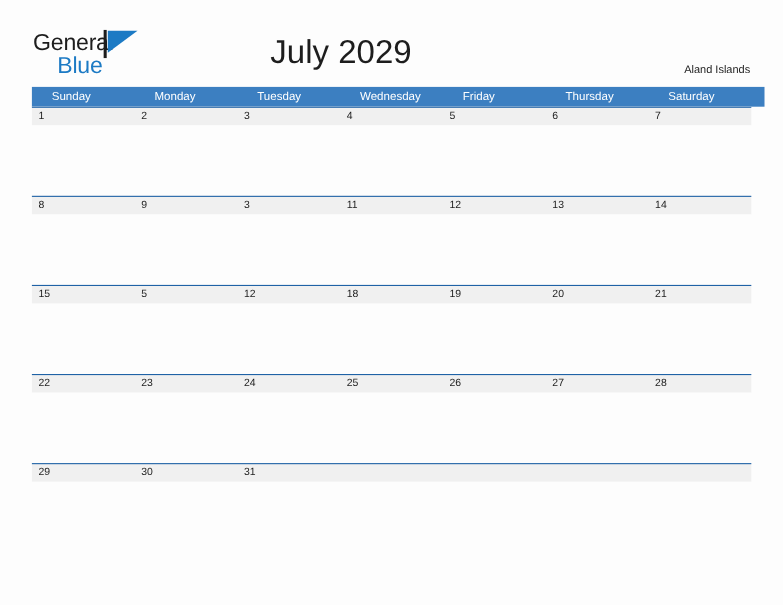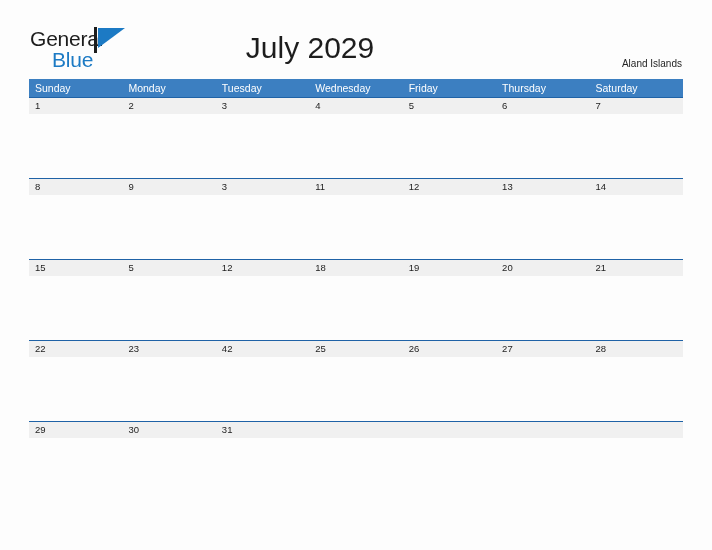--- a/index.html
+++ b/index.html
@@ -92,20 +92,21 @@
     left: 29px;
     top: 79px;
     width: 654px;
   }
 
   .weekday-row {
     display: flex;
     width: 654px;
     height: 18px;
     background: #3c7fc1;
+    padding-left: 12px;
   }
   .weekday-cell {
     flex: 1 1 0;
     font-size: 10.5px;
     color: #ffffff;
     line-height: 18px;
     padding-left: 6px;
     box-sizing: border-box;
     white-space: nowrap;
     overflow: hidden;
@@ -214,21 +215,21 @@
         <div class="date-cell">20</div>
         <div class="date-cell">21</div>
       </div>
       <div class="body-band"></div>
     </div>
 
     <div class="week-row">
       <div class="date-band">
         <div class="date-cell">22</div>
         <div class="date-cell">23</div>
-        <div class="date-cell">42</div>
+        <div class="date-cell">24</div>
         <div class="date-cell">25</div>
         <div class="date-cell">26</div>
         <div class="date-cell">27</div>
         <div class="date-cell">28</div>
       </div>
       <div class="body-band"></div>
     </div>
 
     <div class="week-row">
       <div class="date-band">

